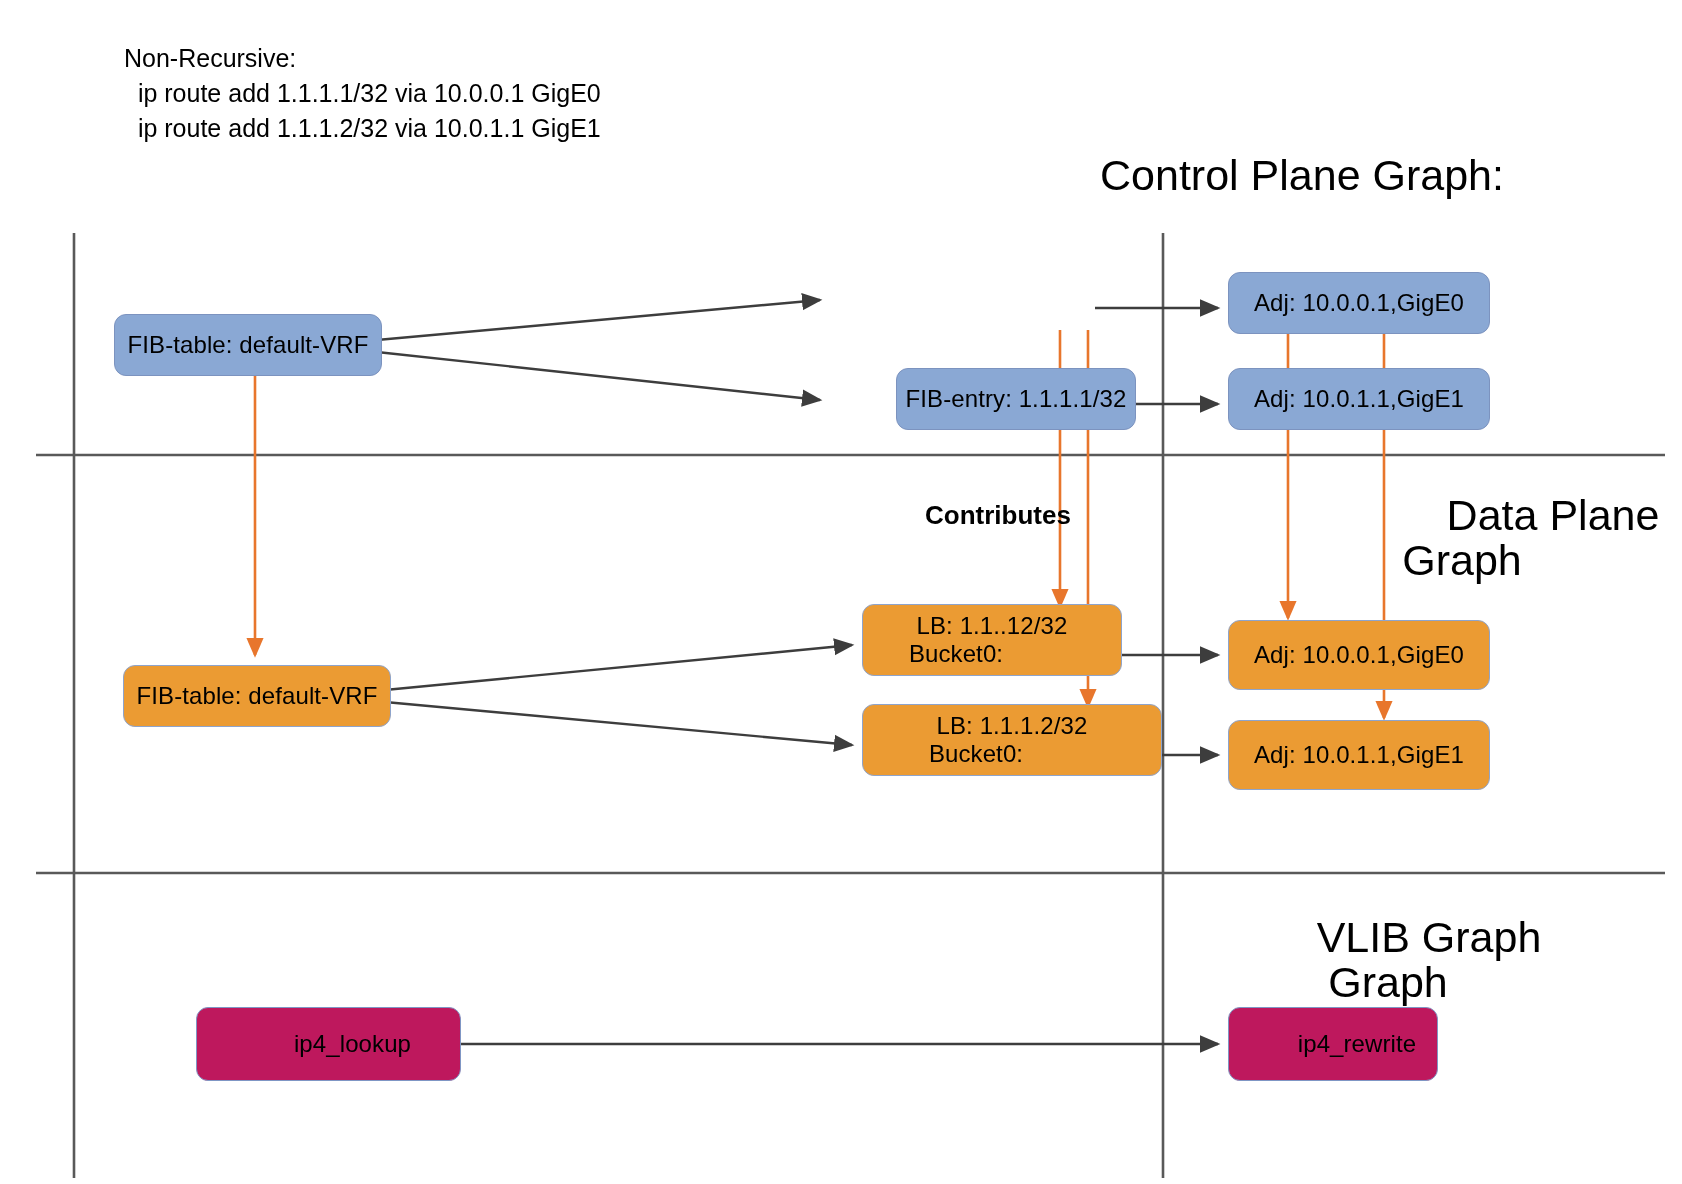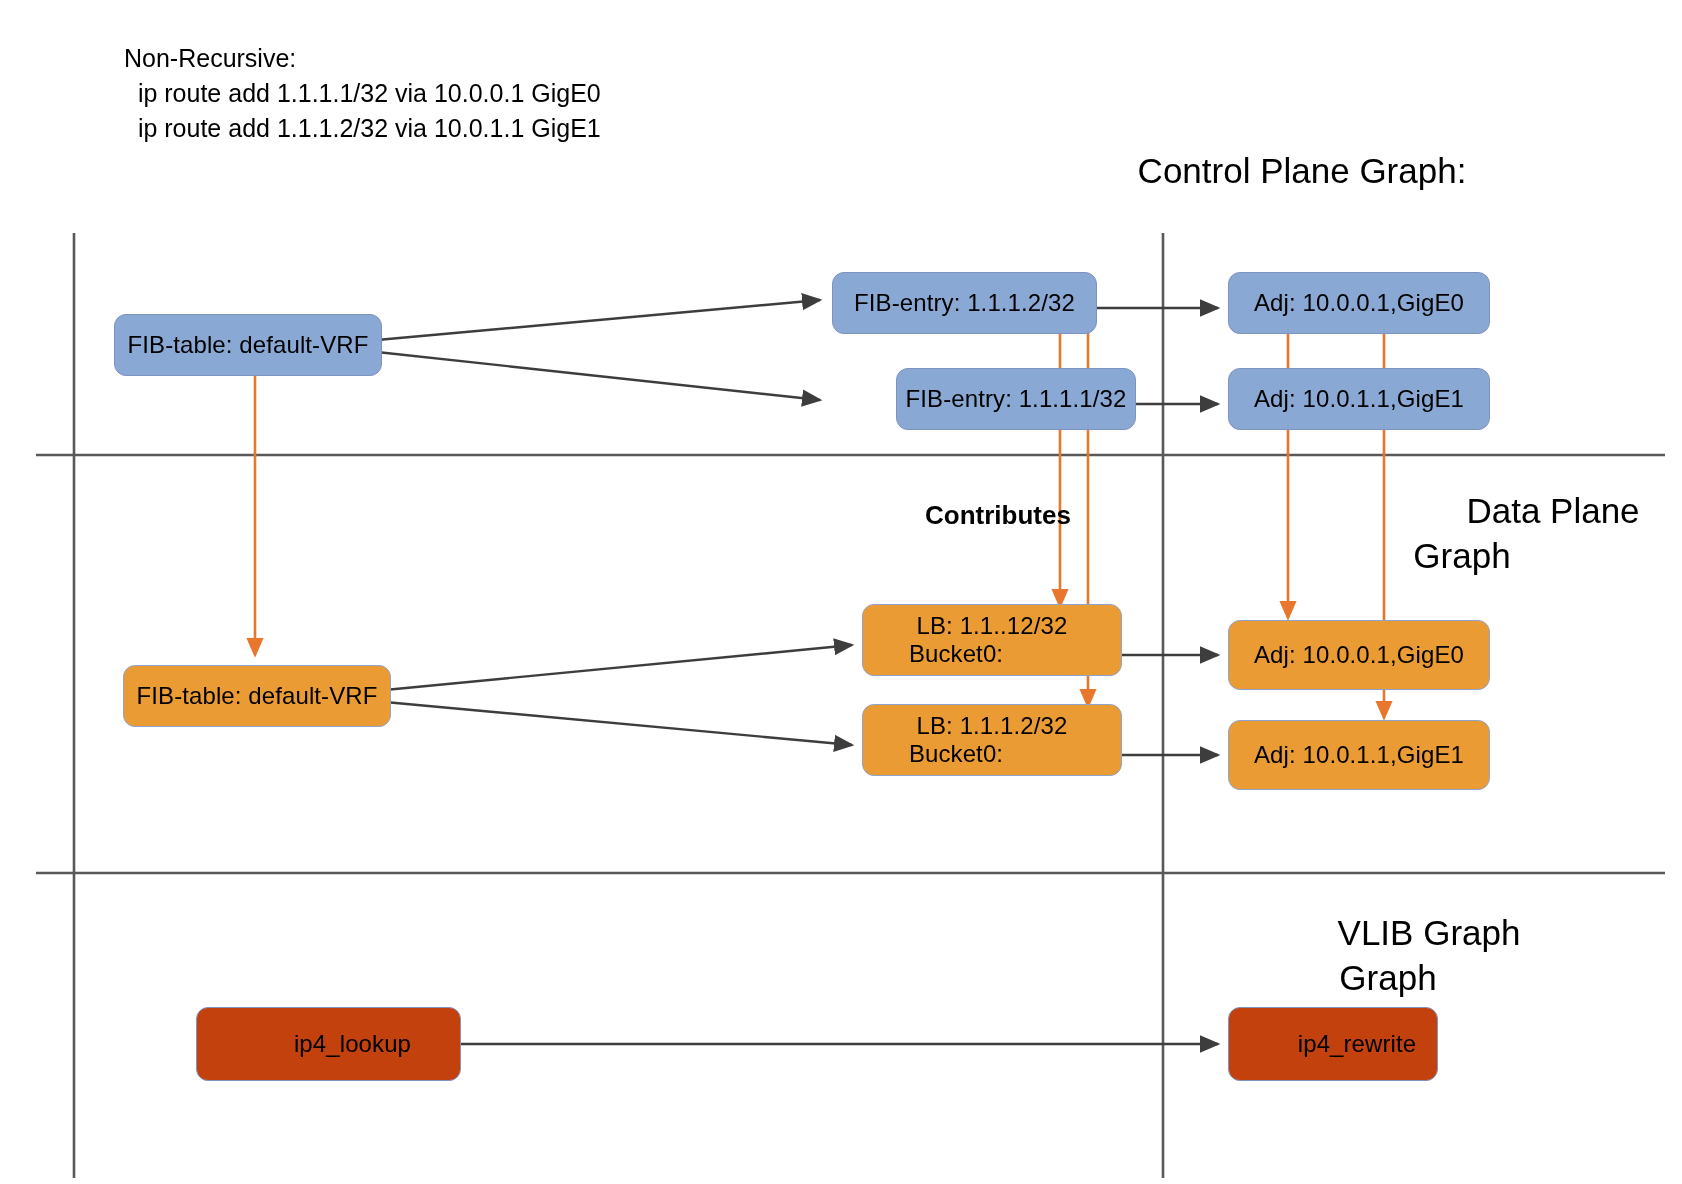--- a/index.html
+++ b/index.html
@@ -33,34 +33,34 @@
     align-items: center;
     justify-content: center;
     text-align: center;
     color: #000000;
     font-size: 24px;
     line-height: 1.15;
     letter-spacing: 0.1px;
   }
   .node.blue  { background: #8aa8d4; border-color: #7c93bf; }
   .node.orange{ background: #eb9b33; border-color: #8ea4cc; }
-  .node.green { background: #c2410c; border-color: #7f96c4; padding-left: 48px; }
+  .node.green { background: #be185d; border-color: #7f96c4; padding-left: 48px; }
 
   .txt {
     position: absolute;
     color: #000000;
     white-space: pre;
     margin-left: 40px;
   }
   .hdr-code {
     font-size: 25px;
     line-height: 1.45;
   }
   .title-big {
-    font-size: 35px;
+    font-size: 43px;
     line-height: 1.2;
   }
   .title-sub {
     font-size: 23px;
     line-height: 1.2;
   }
   .label-mid {
     font-size: 26px;
     font-weight: bold;
   }
@@ -133,23 +133,20 @@
 
   <div class="txt title-big" style="left:1389px; top:912px; transform:translateX(-50%);">VLIB Graph</div>
   <div class="txt title-big" style="left:1348px; top:957px; transform:translateX(-50%);">Graph</div>
 
   <div class="txt label-mid" style="left:958px; top:500px; transform:translateX(-50%);">Contributes</div>
 
   <div class="node blue" style="left:114px; top:314px; width:268px; height:62px;">
     <span>FIB-table: default-VRF</span>
   </div>
 
-  <div class="node blue" style="left:832px; top:272px; width:265px; height:62px;">
-    <span>FIB-entry: 1.1.1.2/32</span>
-  </div>
 
   <div class="node blue" style="left:848px; top:368px; width:240px; height:62px;margin-left:48px;">
     <span>FIB-entry: 1.1.1.1/32</span>
   </div>
 
   <div class="node blue" style="left:1228px; top:272px; width:262px; height:62px;">
     <span>Adj: 10.0.0.1,GigE0</span>
   </div>
 
   <div class="node blue" style="left:1228px; top:368px; width:262px; height:62px;">
@@ -158,21 +155,21 @@
 
   <div class="node orange" style="left:123px; top:665px; width:268px; height:62px;">
     <span>FIB-table: default-VRF</span>
   </div>
 
   <div class="node orange" style="left:862px; top:604px; width:260px; height:72px;text-align:center;">
     <span class="bucket-line">LB: 1.1..12/32</span>
     <span class="bucket-line" style="padding-right:72px;">Bucket0:</span>
   </div>
 
-  <div class="node orange" style="left:862px; top:704px; width:260px; height:72px;">
+  <div class="node orange" style="left:862px; top:704px; width:300px; height:72px;">
     <span class="bucket-line">LB: 1.1.1.2/32</span>
     <span class="bucket-line" style="padding-right:72px;">Bucket0:</span>
   </div>
 
   <div class="node orange" style="left:1228px; top:620px; width:262px; height:70px;">
     <span>Adj: 10.0.0.1,GigE0</span>
   </div>
 
   <div class="node orange" style="left:1228px; top:720px; width:262px; height:70px;">
     <span>Adj: 10.0.1.1,GigE1</span>

